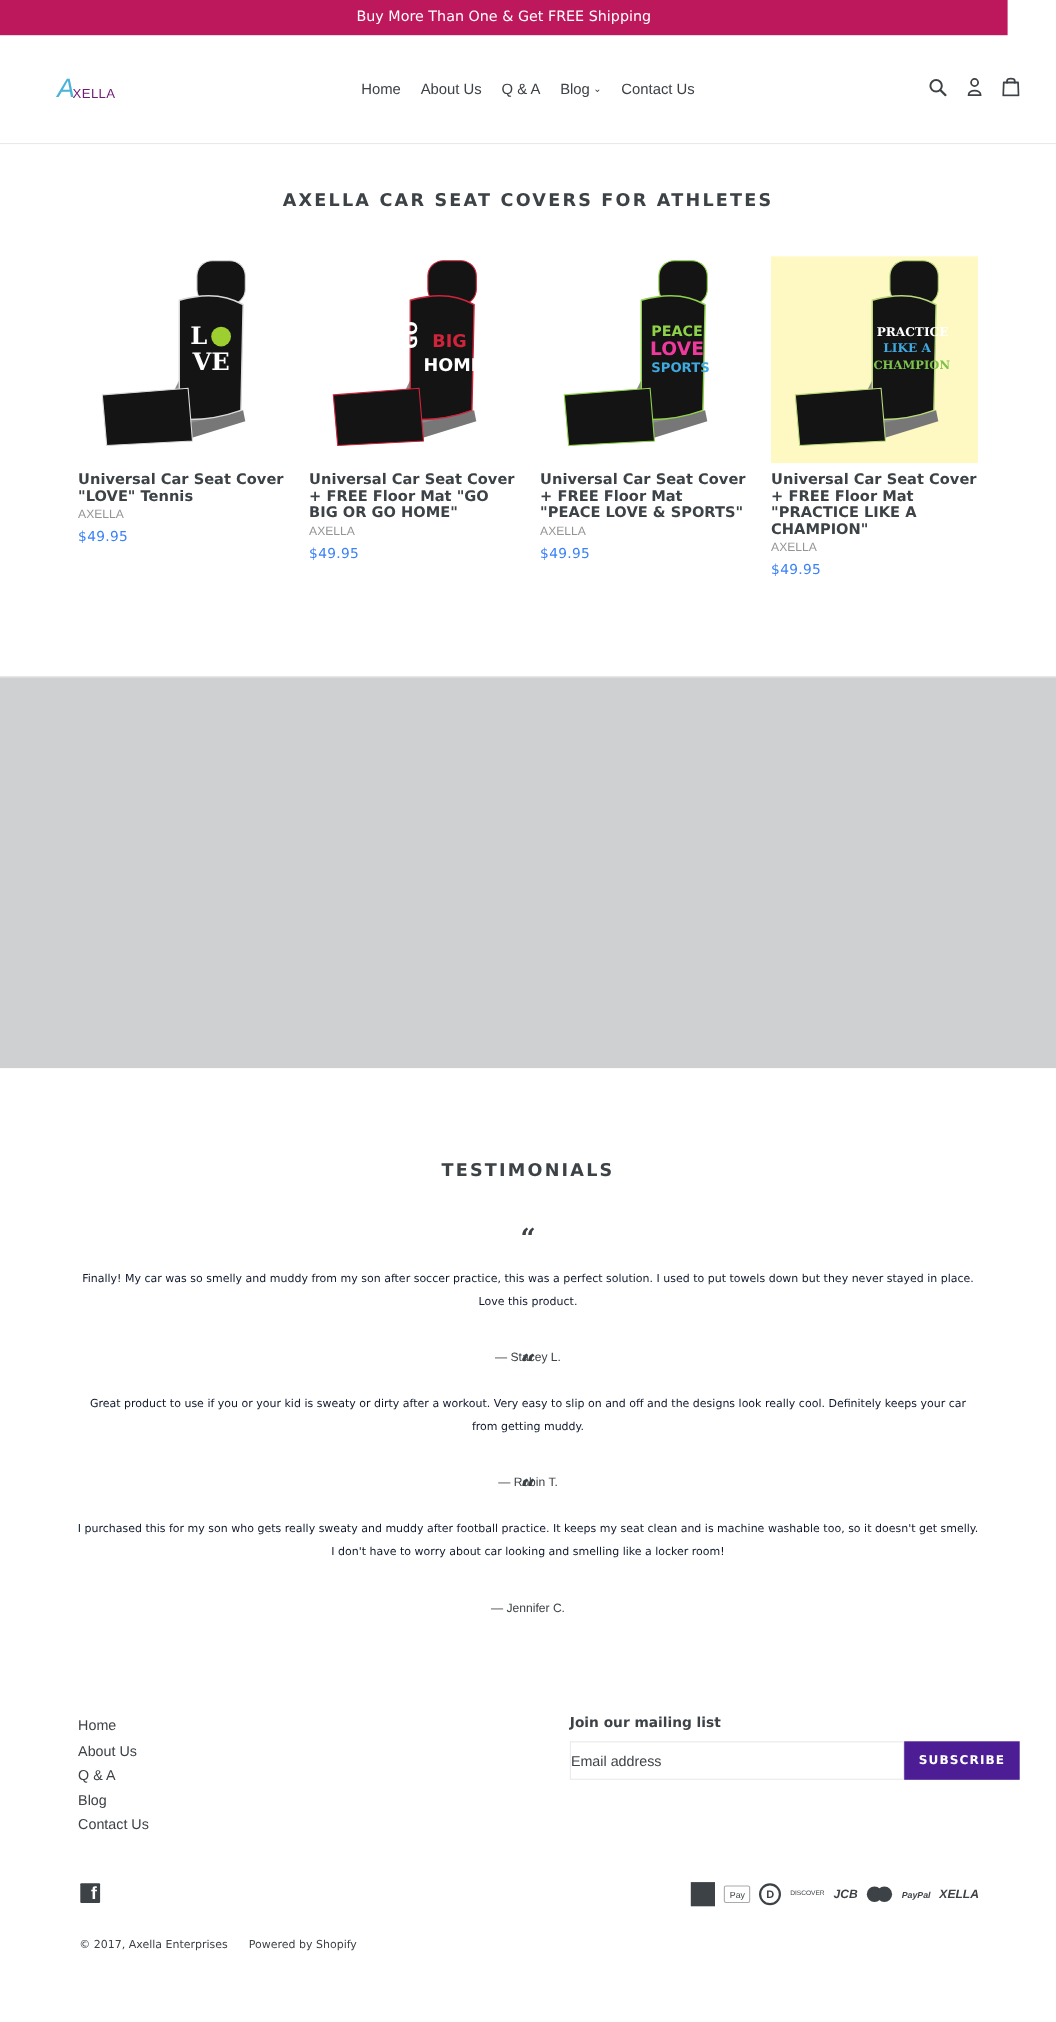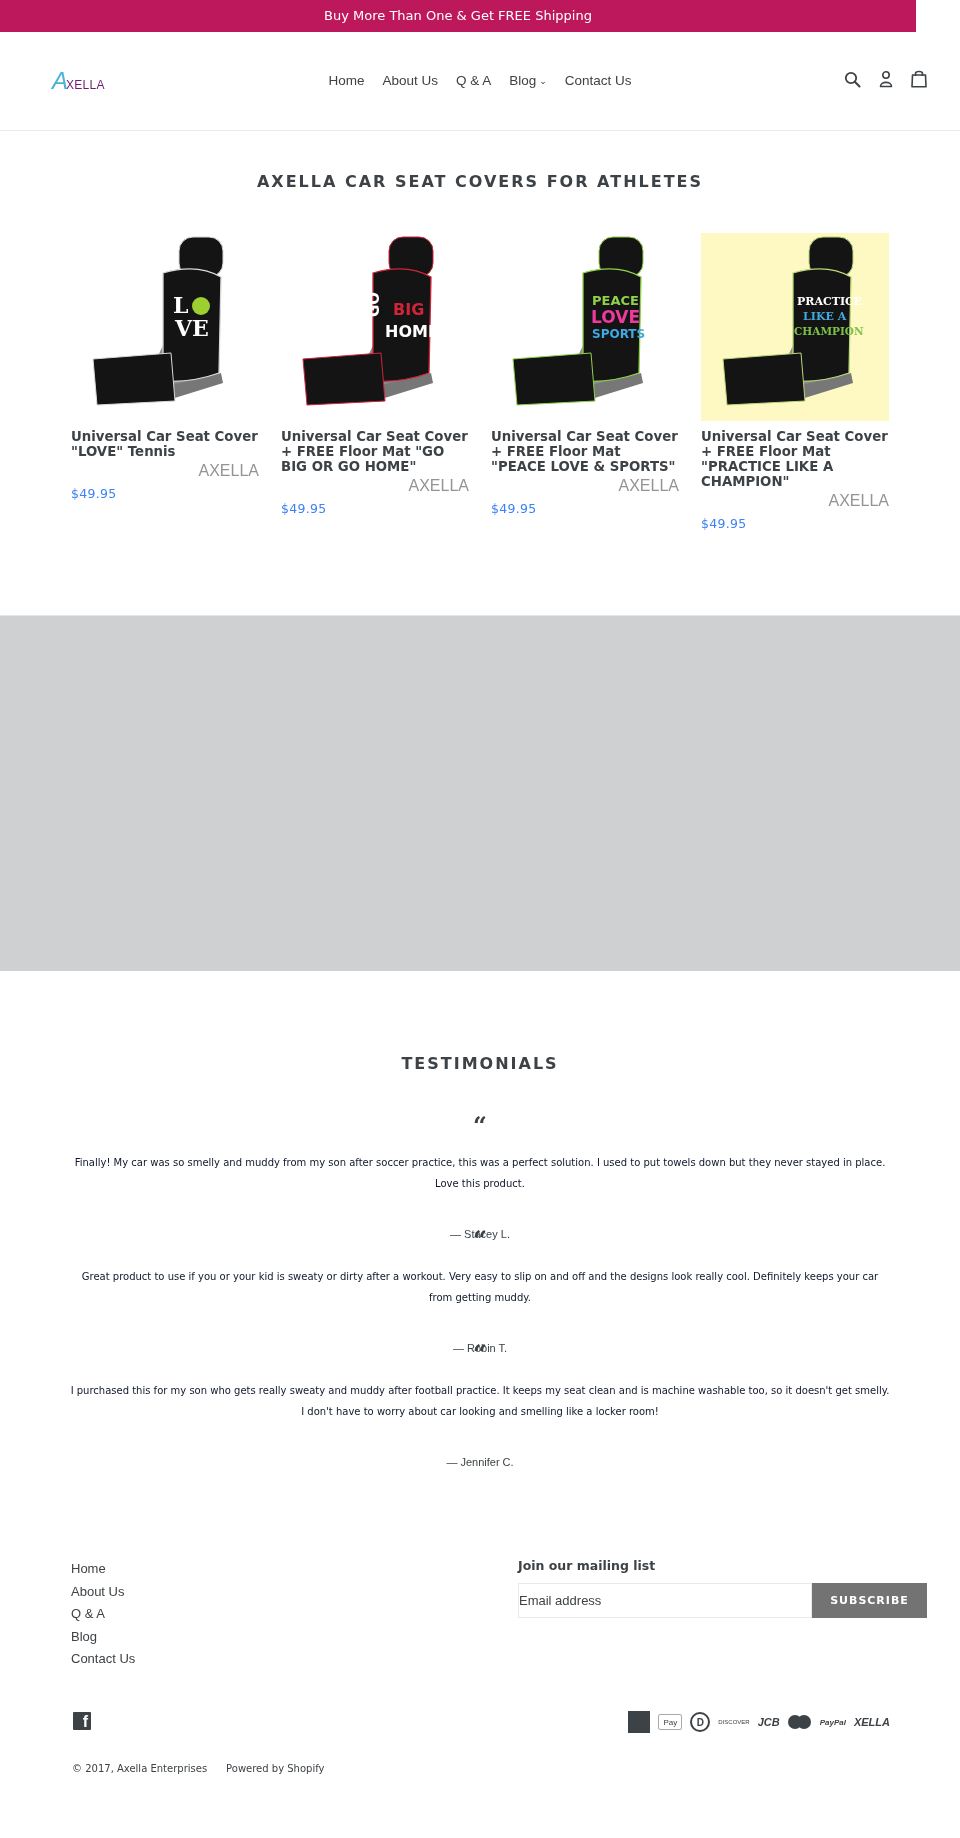--- a/index.html
+++ b/index.html
@@ -20,39 +20,39 @@
 
   .header-icons { position: absolute; right: 33px; top: 38px; display: flex; gap: 18px; align-items: center; }
   .header-icons svg { display: block; }
 
   .section-title { position: absolute; left: 0; width: 960px; text-align: center; font-weight: bold; letter-spacing: 2px; font-size: 16px; color: #3d4246; }
 
   .products { position: absolute; left: 71px; top: 233px; display: flex; gap: 22px; }
   .card { width: 188px; }
   .card .img { width: 188px; height: 188px; position: relative; background: #fff; }
   .card .title { font-weight: bold; font-size: 13.3px; line-height: 15px; color: #3d4246; margin-top: 8px; }
-  .card .vendor { font-family: "Liberation Sans", sans-serif; font-size: 16px; color: #949494; margin-top: 3px; text-align: right; }
+  .card .vendor { font-family: "Liberation Sans", sans-serif; font-size: 11px; color: #949494; margin-top: 3px; }
   .card .price { font-size: 12.5px; color: #3b82f6; margin-top: 6px; font-weight: normal; letter-spacing: 0.3px; }
 
   .gray-band { position: absolute; left: 0; top: 615px; width: 960px; height: 356px; background: #cfd0d2; border-top: 1px solid #e4e5e6; }
 
   .testimonial { position: absolute; left: 70px; width: 820px; text-align: center; }
   .testimonial .q { font-size: 24px; font-weight: bold; color: #3d4246; line-height: 20px; height: 20px; font-family: "DejaVu Serif", serif; }
   .testimonial .text { margin-top: 16px; font-size: 10px; line-height: 21px; color: #0f172a; }
   .testimonial .author { margin-top: 34px; font-family: "Liberation Sans", sans-serif; font-size: 11px; color: #3d4246; }
 
   .footer-links { position: absolute; left: 71px; top: 1558px; }
   .footer-links a { display: block; font-family: "Liberation Sans", sans-serif; font-size: 13px; color: #3d4246; text-decoration: none; line-height: 22.5px; }
 
   .mailing { position: absolute; left: 480px; top: 1558px; width: 409px; margin-left: 38px; }
   .mailing h4 { font-size: 12.5px; font-weight: bold; color: #3d4246; }
   .mailing .form { margin-top: 10px; display: flex; height: 35px; }
   .mailing input { flex: 1; height: 35px; border: 1px solid #e8e9eb; font-family: "Liberation Sans", sans-serif; font-size: 13px; color: #3d4246; outline: none; }
   .mailing input::placeholder { color: #3d4246; }
-  .mailing button { width: 115px; height: 35px; background: #737373; color: #fff; border: none; font-size: 11px; letter-spacing: 1px; font-weight: bold; font-family: "DejaVu Sans", sans-serif; }
+  .mailing button { width: 105px; height: 35px; background: #4c1d95; color: #fff; border: none; font-size: 11px; letter-spacing: 1px; font-weight: bold; font-family: "DejaVu Sans", sans-serif; }
 
   .fb { position: absolute; left: 73px; top: 1712px; width: 18px; height: 18px; background: #3d4246; border-radius: 1px; }
   .fb span { position: absolute; right: 3px; bottom: -1px; color: #fff; font-family: "Liberation Sans", sans-serif; font-weight: bold; font-size: 16px; line-height: 18px; }
 
   .payments { position: absolute; right: 70px; top: 1711px; display: flex; gap: 8px; align-items: center; padding-left: 48px; }
   .pay { height: 20px; display: flex; align-items: center; justify-content: center; font-family: "Liberation Sans", sans-serif; color: #3d4246; }
 
   .copyright { position: absolute; left: 72px; top: 1763px; display: flex; gap: 19px; font-size: 10px; color: #3d4246; }
 </style>
 </head>

